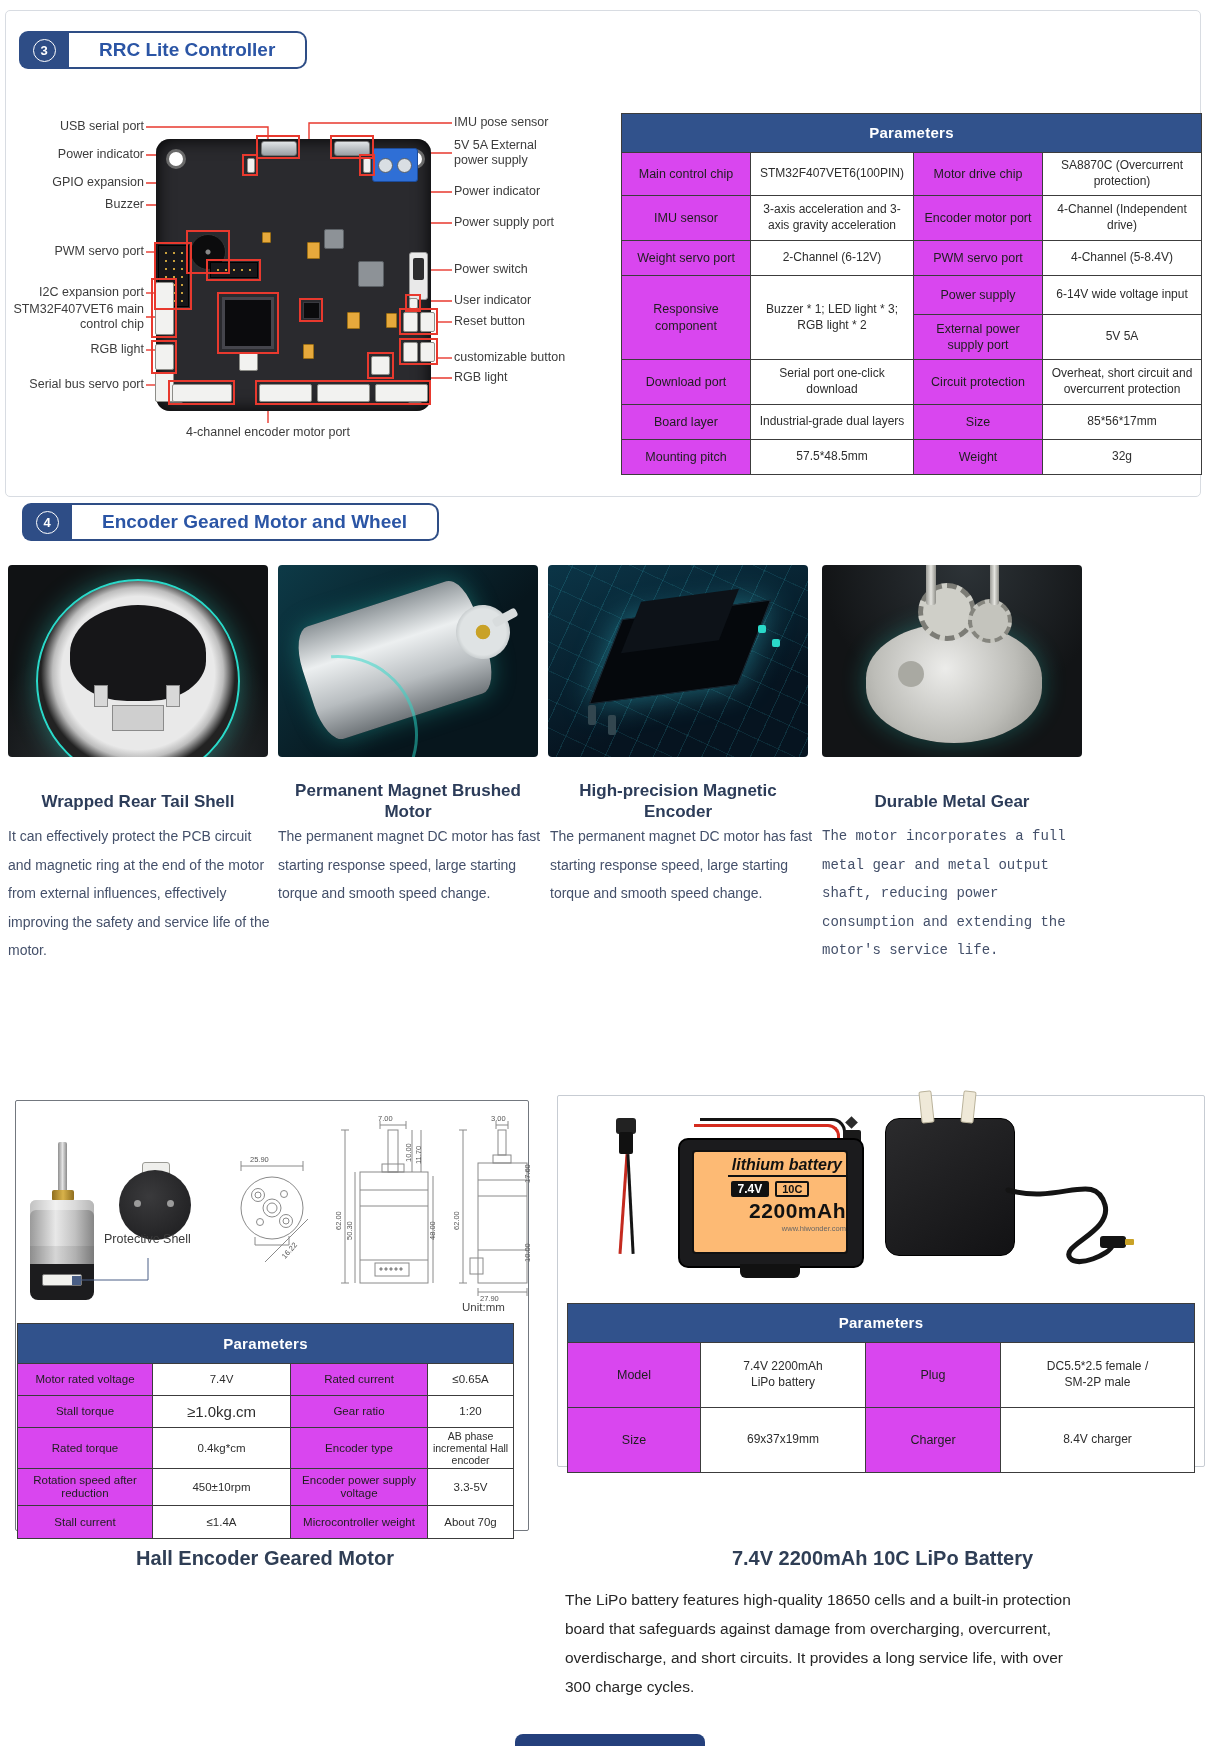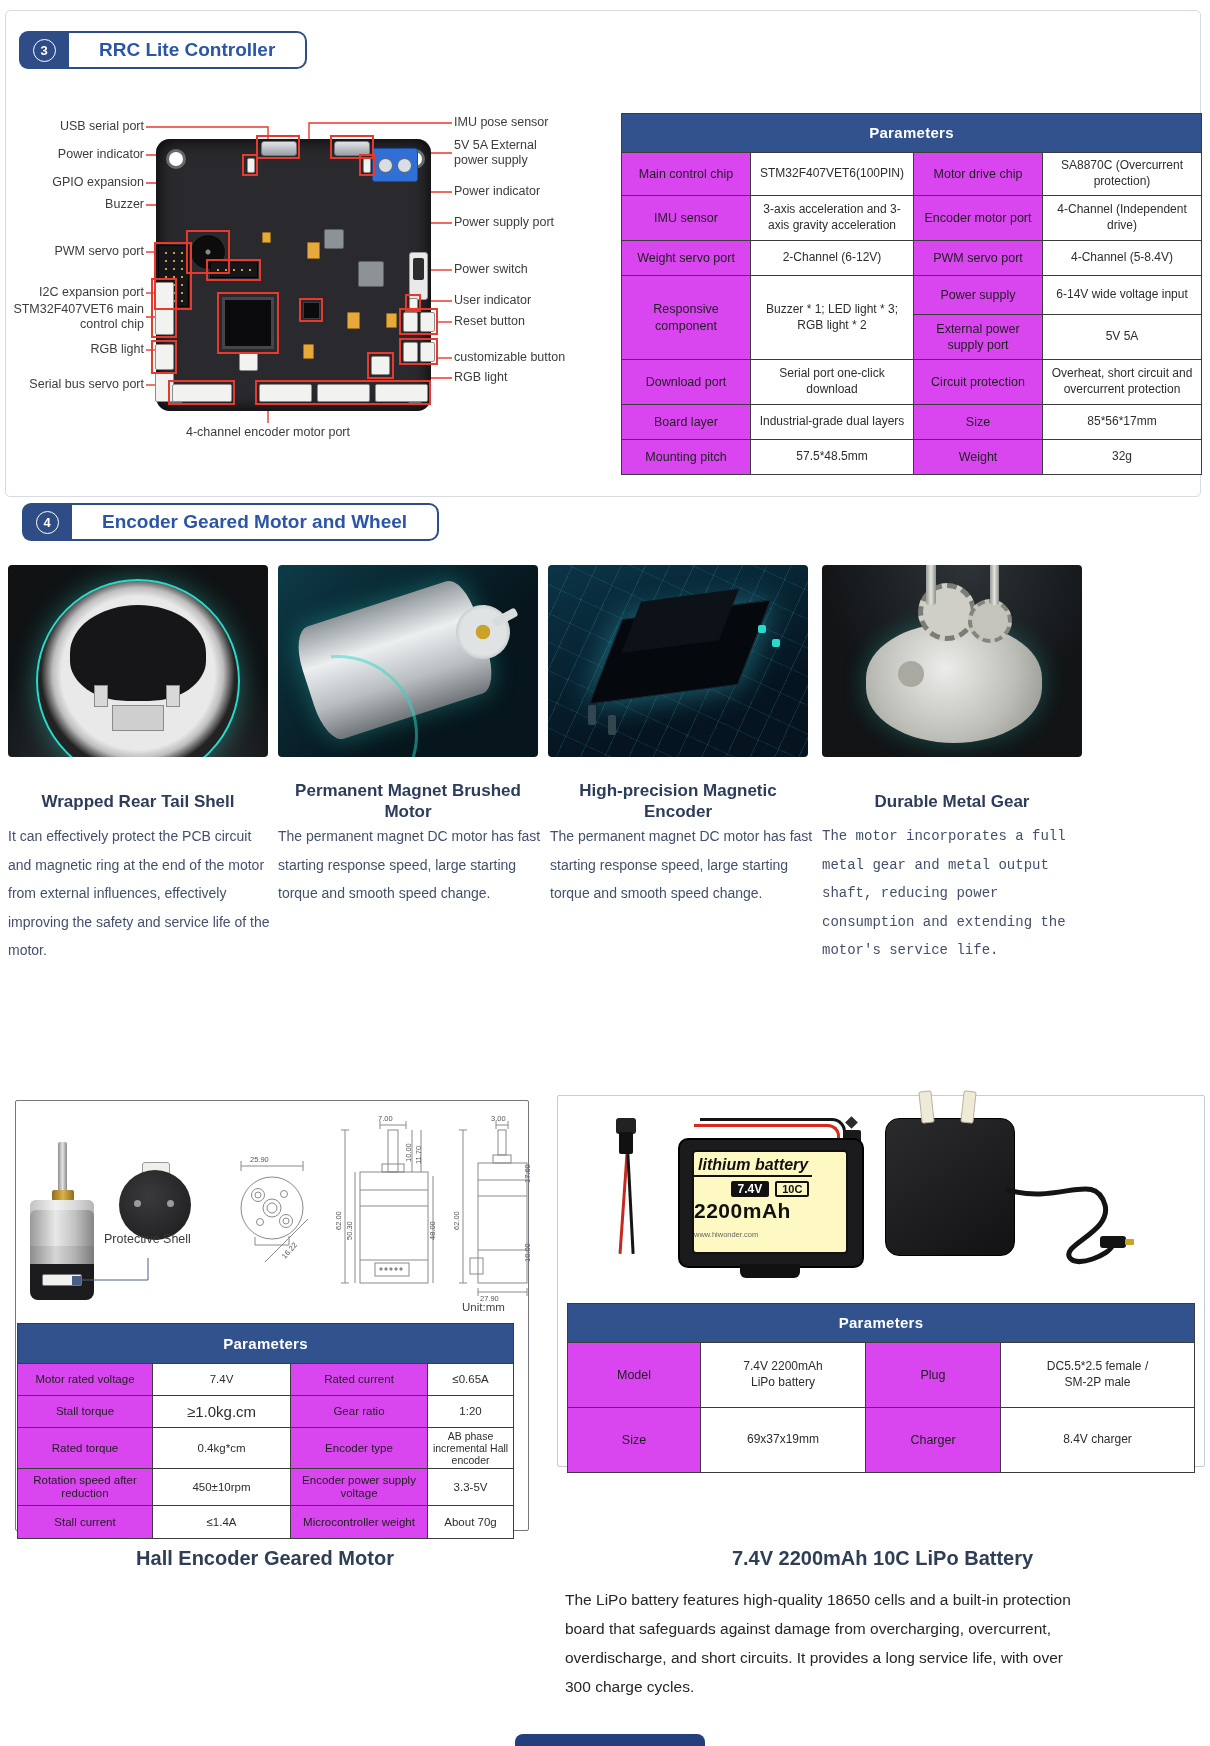--- a/index.html
+++ b/index.html
@@ -56,27 +56,27 @@
   .shell-lbl{position:absolute;left:104px;top:1232px;width:120px;font-size:12.5px;color:#3a3a3a;}
   .unit{position:absolute;left:462px;top:1301px;font-size:11.5px;color:#444;}
 
   .h2{position:absolute;top:1547px;font-weight:bold;font-size:20px;color:#2f3e55;text-align:center;}
   .para{position:absolute;top:1585px;font-size:15.5px;line-height:29px;color:#262626;}
 
   .footbar{left:515px;top:1734px;width:190px;height:12px;background:#24407c;border-radius:8px 8px 0 0;}
 
   
   .bat-body{position:absolute;left:678px;top:1138px;width:182px;height:126px;background:#1b1b1d;border-radius:10px;border:2px solid #000;}
-  .bat-label{position:absolute;left:12px;top:10px;width:152px;height:100px;background:#fef9c3;border:2px solid #111;border-radius:4px;text-align:left;}
+  .bat-label{position:absolute;left:12px;top:10px;width:152px;height:100px;background:#fdba74;border:2px solid #111;border-radius:4px;text-align:right;}
   .bat-t1{font-weight:bold;font-style:italic;font-size:16px;color:#111;margin-top:4px;border-bottom:2.5px solid #111;display:inline-block;padding:0 4px 1px;}
   .bat-row{display:flex;justify-content:center;gap:6px;margin-top:4px;align-items:center;}
   .chip-v{background:#111;color:#fff;font-weight:bold;font-size:12px;padding:1px 7px;border-radius:2px;}
   .chip-c{border:2px solid #111;color:#111;font-weight:bold;font-size:11px;padding:0 5px;border-radius:2px;}
   .bat-cap{font-weight:bold;font-size:21px;color:#111;margin-top:2px;letter-spacing:.5px;}
-  .bat-site{font-size:7.5px;color:#666;margin-top:7px;}
+  .bat-site{font-size:7.5px;color:#666;margin-top:1px;}
   .charger{position:absolute;left:885px;top:1118px;width:128px;height:136px;background:linear-gradient(145deg,#2b2b2d,#121214);border-radius:14px;border:1px solid #000;}
   .prong{position:absolute;width:11px;height:30px;background:#efe9d8;border:1px solid #b9b29a;border-radius:2px;top:-28px;}
 </style>
 </head>
 <body>
 
 <div class="page">
 
   <div class="abs secbox" style="left:5px;top:10px;width:1196px;height:487px;">
 

